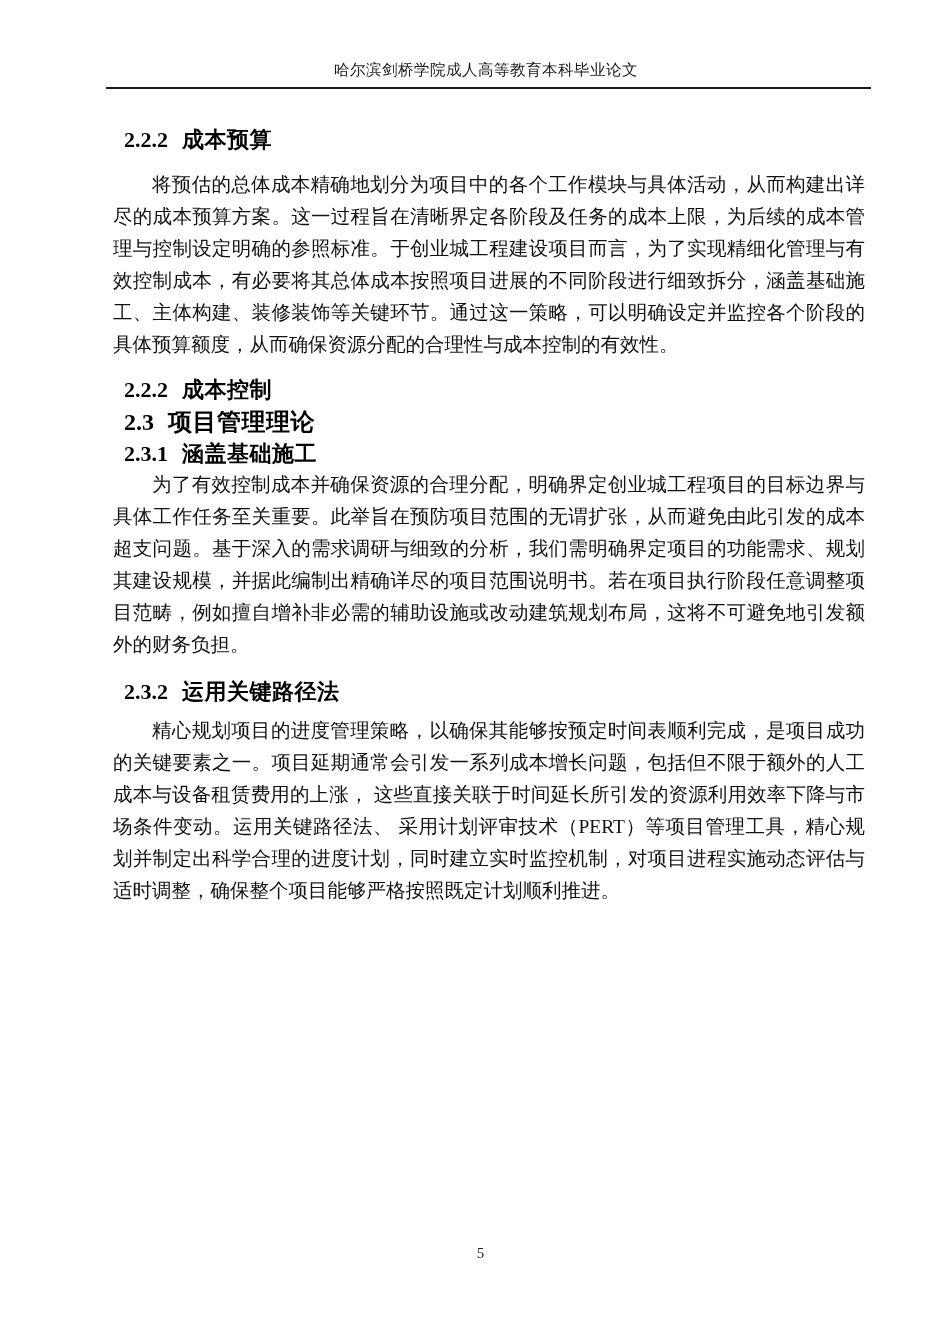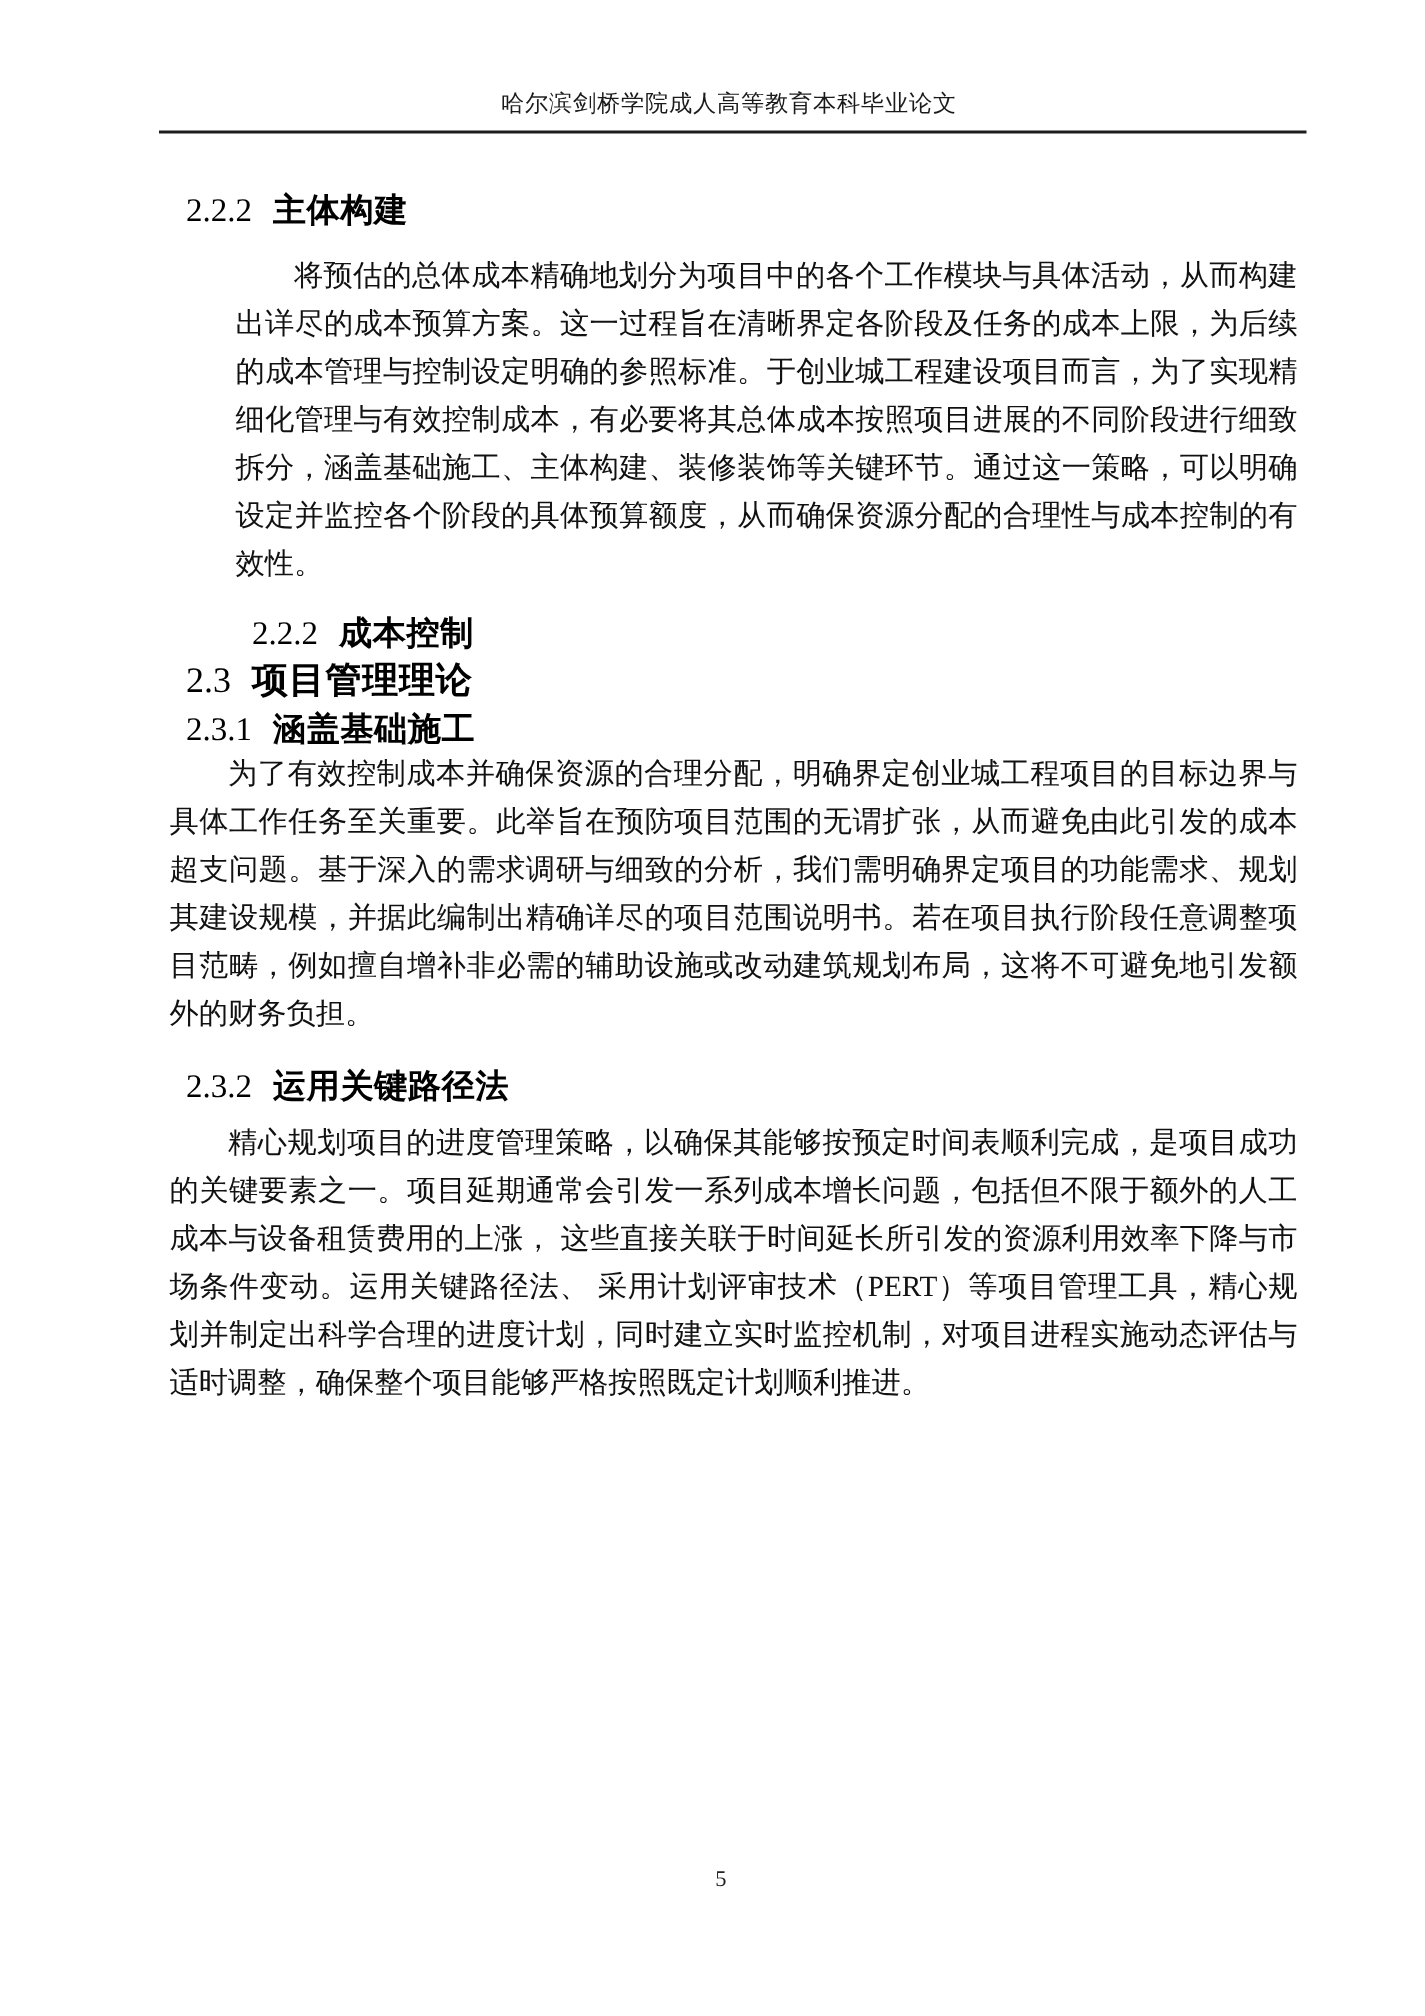--- a/index.html
+++ b/index.html
@@ -45,35 +45,35 @@
     color: #000000;
     margin: 0;
     padding-left: 11px;
     font-family: "Liberation Sans", "DejaVu Sans", sans-serif;
     letter-spacing: 0.5px;
   }
   .h3 { font-size: 22px; line-height: 30px; }
   .h2 { font-size: 24px; line-height: 34px; }
   .hnum {
     font-family: "Liberation Serif", "DejaVu Serif", serif;
-    font-weight: 400;
+    font-weight: 700;
     margin-right: 14px;
     letter-spacing: 0;
   }
   .para {
     margin: 0;
     font-size: 19.5px;
     line-height: 32px;
     text-align: justify;
     text-indent: 2em;
     color: #111111;
   }
   .mt36 { margin-top: 36px; }
   .mt16 { margin-top: 16px; }
-  .mt14 { margin-top: 14px; margin-left: 44px; }
+  .mt14 { margin-top: 14px; }
   .mt10 { }
   .mt8  { margin-top: 8px; }
   
   .footer {
     position: absolute;
     top: 1244px;
     left: 0;
     width: 100%;
     text-align: center;
   }
@@ -85,21 +85,21 @@
 </head>
 <body>
 
 <div class="page">
 
   <div class="header-title">哈尔滨剑桥学院成人高等教育本科毕业论文</div>
   <div class="header-rule"></div>
 
   <main class="content">
 
-    <h3 class="h3 mt36"><span class="hnum">2.2.2</span><span class="htxt">主体构建</span></h3>
+    <h3 class="h3 mt36"><span class="hnum">2.2.2</span><span class="htxt">成本预算</span></h3>
 
     <p class="para mt14">将预估的总体成本精确地划分为项目中的各个工作模块与具体活动，从而构建出详尽的成本预算方案。这一过程旨在清晰界定各阶段及任务的成本上限，为后续的成本管理与控制设定明确的参照标准。于创业城工程建设项目而言，为了实现精细化管理与有效控制成本，有必要将其总体成本按照项目进展的不同阶段进行细致拆分，涵盖基础施工、主体构建、装修装饰等关键环节。通过这一策略，可以明确设定并监控各个阶段的具体预算额度，从而确保资源分配的合理性与成本控制的有效性。</p>
 
     <h3 class="h3 mt14"><span class="hnum">2.2.2</span><span class="htxt">成本控制</span></h3>
 
 
     <h2 class="h2 mt10"><span class="hnum">2.3</span><span class="htxt">项目管理理论</span></h2>
 
     <h3 class="h3 mt10"><span class="hnum">2.3.1</span><span class="htxt">涵盖基础施工</span></h3>
 

